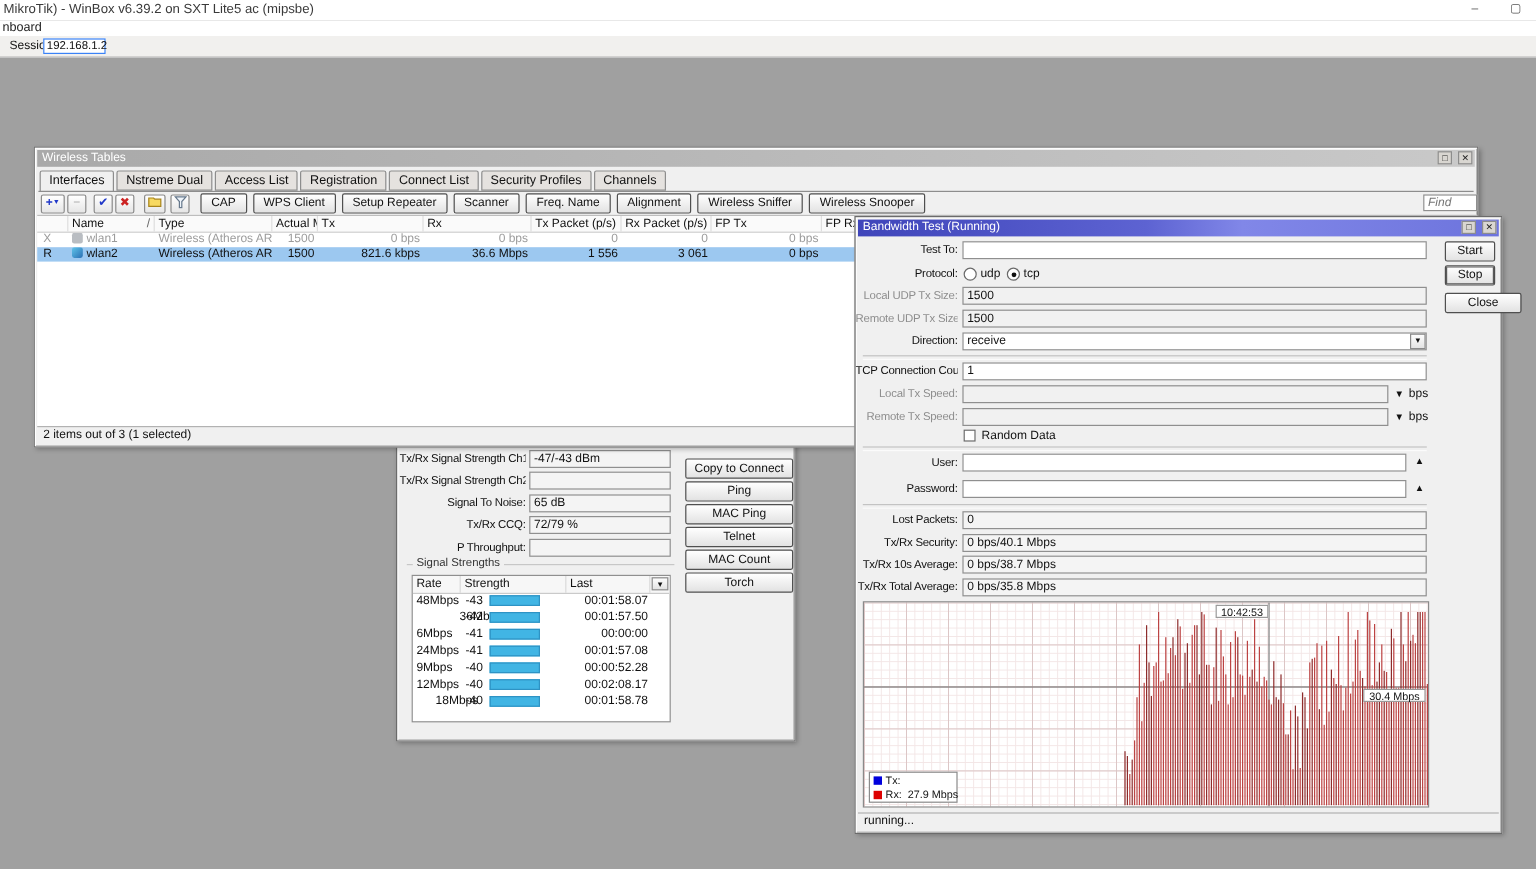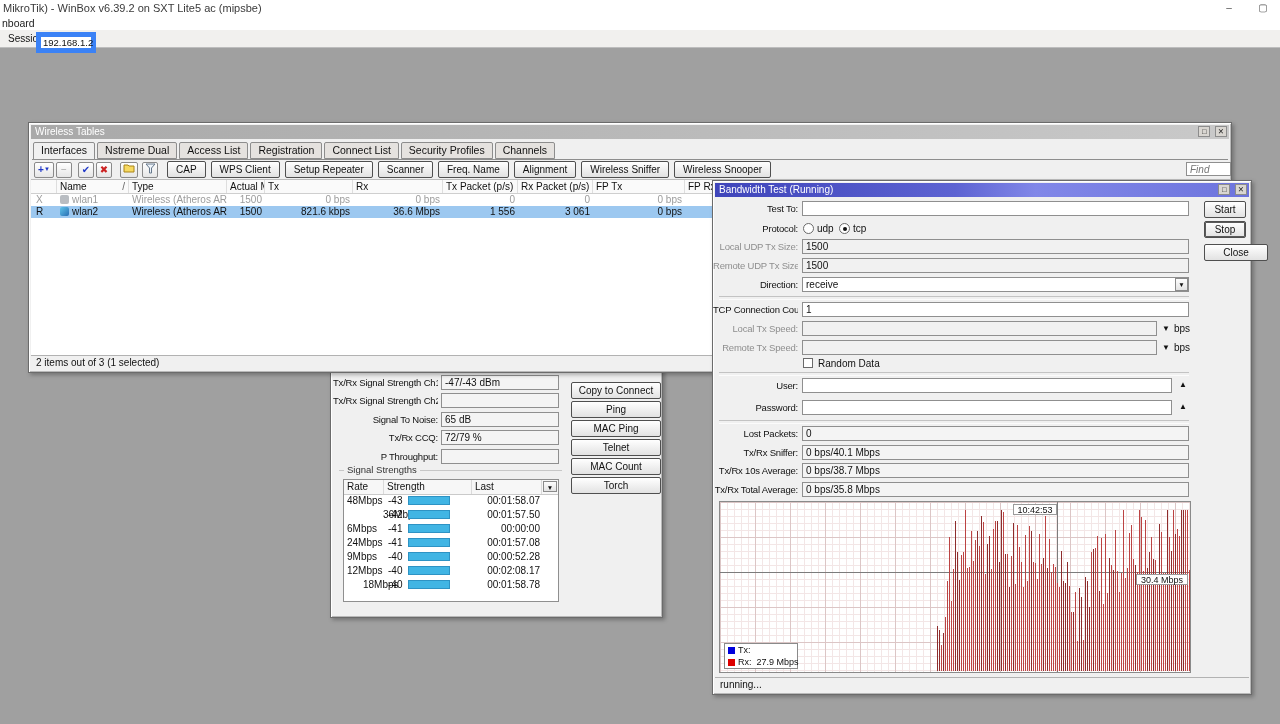--- a/index.html
+++ b/index.html
@@ -4,21 +4,21 @@
 <style>
   html,body{margin:0;padding:0}
   body{width:1280px;height:724px;position:relative;overflow:hidden;
        background:#a0a0a0;font-family:"Liberation Sans",sans-serif;font-size:10px;color:#111;
        -webkit-font-smoothing:antialiased}
 
   
   .os-titlebar{position:absolute;left:0;top:0;width:1280px;height:17px;background:#ffffff;color:#3a3a3a;font-size:11px;line-height:17px}
   .os-menubar{position:absolute;left:0;top:17px;width:1280px;height:13px;background:#ffffff;font-size:10.5px;line-height:13px;color:#222}
   .session-bar{position:absolute;left:0;top:30px;width:1280px;height:17px;background:#f1f0ee;border-bottom:1px solid #bdbdbd;font-size:10px;line-height:17px}
-  .session-box{position:absolute;left:36px;top:2px;width:48px;height:11px;background:#fff;border:5px solid #3b82f6;font-size:9.5px;line-height:11px;padding-left:2px}
+  .session-box{position:absolute;left:36px;top:2px;width:48px;height:11px;background:#fff;border:1px solid #3b82f6;font-size:9.5px;line-height:11px;padding-left:2px}
   .osbtn{position:absolute;top:1px;width:22px;height:14px;text-align:center;color:#555;font-size:10px;line-height:14px}
 
   
   .win{position:absolute;background:#f0f0f0;border:1px solid #6b6b6b;
        box-shadow:inset 1px 1px 0 #ffffff,inset -1px -1px 0 #b9b9b9,2px 2px 4px rgba(0,0,0,.28);box-sizing:border-box}
   .tbar{position:absolute;left:2px;top:2px;right:2px;height:14px;color:#fff;font-size:10px;line-height:14px;padding-left:4px;box-sizing:border-box}
   .tbar.gray{background:linear-gradient(90deg,#a9a9a9,#c9c9c9)}
   .tbar.blue{background:linear-gradient(90deg,#3f45ba,#5d63d2 45%,#8187e8 60%,#6d74dd)}
   .wbtns{position:absolute;right:2px;top:1px}
   .wbtn{display:inline-block;width:12px;height:11px;background:#d9d6d1;border:1px solid #8c8c8c;font-size:7.5px;line-height:10px;text-align:center;color:#222;margin-left:2px;vertical-align:top;box-sizing:border-box}
@@ -318,21 +318,21 @@
 
   <div class="flabel" style="left:0;top:219px;width:85px">Password:</div>
   <div class="fld" style="left:89px;top:219px;width:370px"></div>
   <span class="glyph" style="left:466px;top:222px">▲</span>
 
   <div class="sep" style="left:6px;top:239px;width:470px"></div>
 
   <div class="flabel" style="left:0;top:245px;width:85px">Lost Packets:</div>
   <div class="fld ro" style="left:89px;top:245px;width:387px">0</div>
 
-  <div class="flabel" style="left:0;top:264px;width:85px">Tx/Rx Sniffer:</div>
+  <div class="flabel" style="left:0;top:264px;width:85px">Tx/Rx Security:</div>
   <div class="fld ro" style="left:89px;top:264px;width:387px">0 bps/40.1 Mbps</div>
 
   <div class="flabel" style="left:0;top:282px;width:85px">Tx/Rx 10s Average:</div>
   <div class="fld ro" style="left:89px;top:282px;width:387px">0 bps/38.7 Mbps</div>
 
   <div class="flabel" style="left:0;top:301px;width:85px">Tx/Rx Total Average:</div>
   <div class="fld ro" style="left:89px;top:301px;width:387px">0 bps/35.8 Mbps</div>
 
   <div class="chart">
     <div class="vline" style="left:337px"></div>

